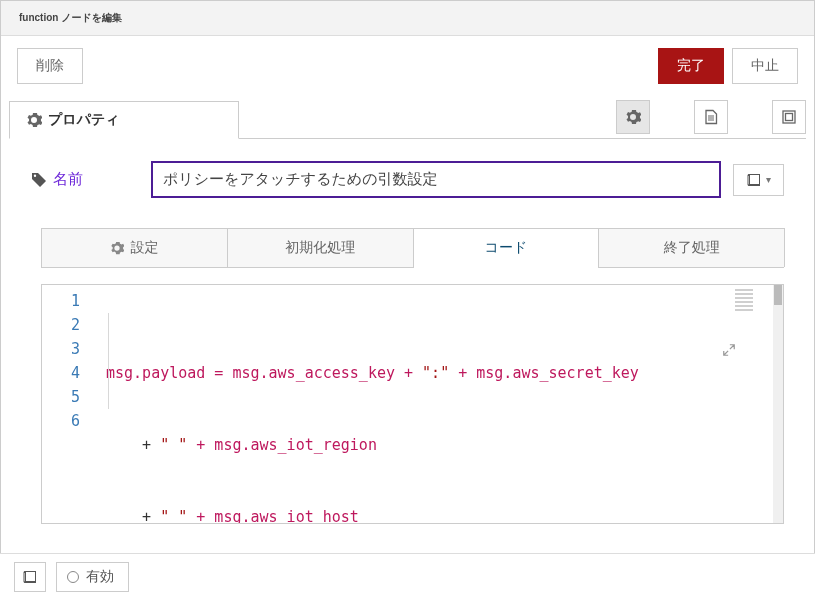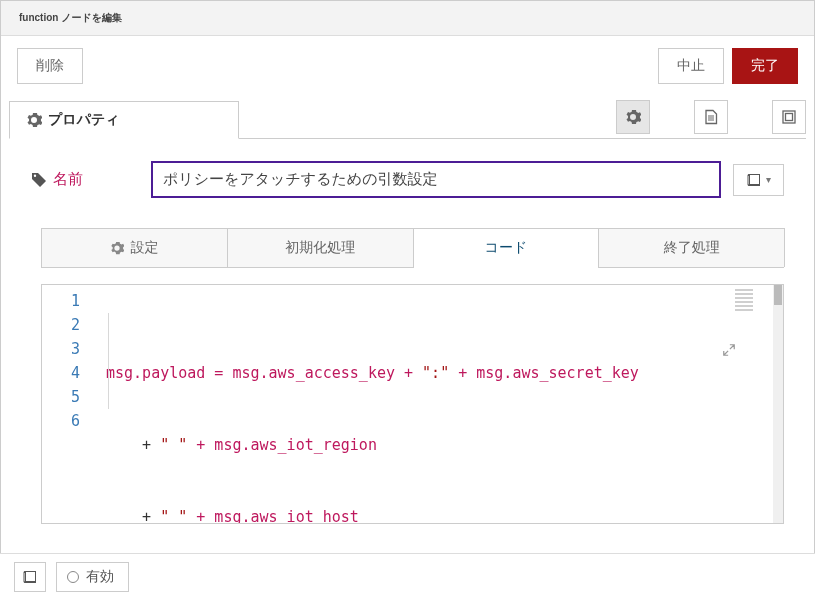--- a/index.html
+++ b/index.html
@@ -98,21 +98,21 @@
   .form-row {
     display: flex;
     align-items: center;
     margin-bottom: 12px;
   }
   .form-label {
     display: flex;
     align-items: center;
     gap: 6px;
     width: 120px;
-    color: #be185d;
+    color: #6d28d9;
     font-size: 15px;
   }
   .form-input {
     flex: 1;
     border: 2px solid #4c1d95;
     padding: 8px 10px;
     font-size: 15px;
     color: #444;
     font-family: inherit;
   }
@@ -288,25 +288,25 @@
 
 <div class="header">
   <span>function ノードを編集</span>
 </div>
 
 <div class="top-buttons">
   <button class="btn">
     <span>削除</span>
   </button>
   <div class="right-btns">
+    <button class="btn btn-primary">
+      <span>完了</span>
+    </button>
     <button class="btn">
       <span>中止</span>
-    </button>
-    <button class="btn btn-primary">
-      <span>完了</span>
     </button>
   </div>
 </div>
 
 <div class="tab-row">
   <div class="prop-tab">
     <span class="icon">
       <svg width="16" height="16" viewBox="0 0 16 16">
           <path fill="#666" d="M8 5a3 3 0 100 6 3 3 0 000-6zm7 3c0 .4 0 .7-.1 1l1.6 1.3-1.5 2.6-1.9-.7c-.5.4-1 .7-1.7.9L11 15H7l-.4-2c-.6-.2-1.2-.5-1.7-.9l-1.9.7L1.5 10.3 3.1 9C3 8.7 3 8.4 3 8s0-.7.1-1L1.5 5.7 3 3.1l1.9.7c.5-.4 1.1-.7 1.7-.9L7 1h4l.4 2c.6.2 1.2.5 1.7.9l1.9-.7 1.5 2.6L14.9 7c.1.3.1.6.1 1z"></path>
         </svg>

